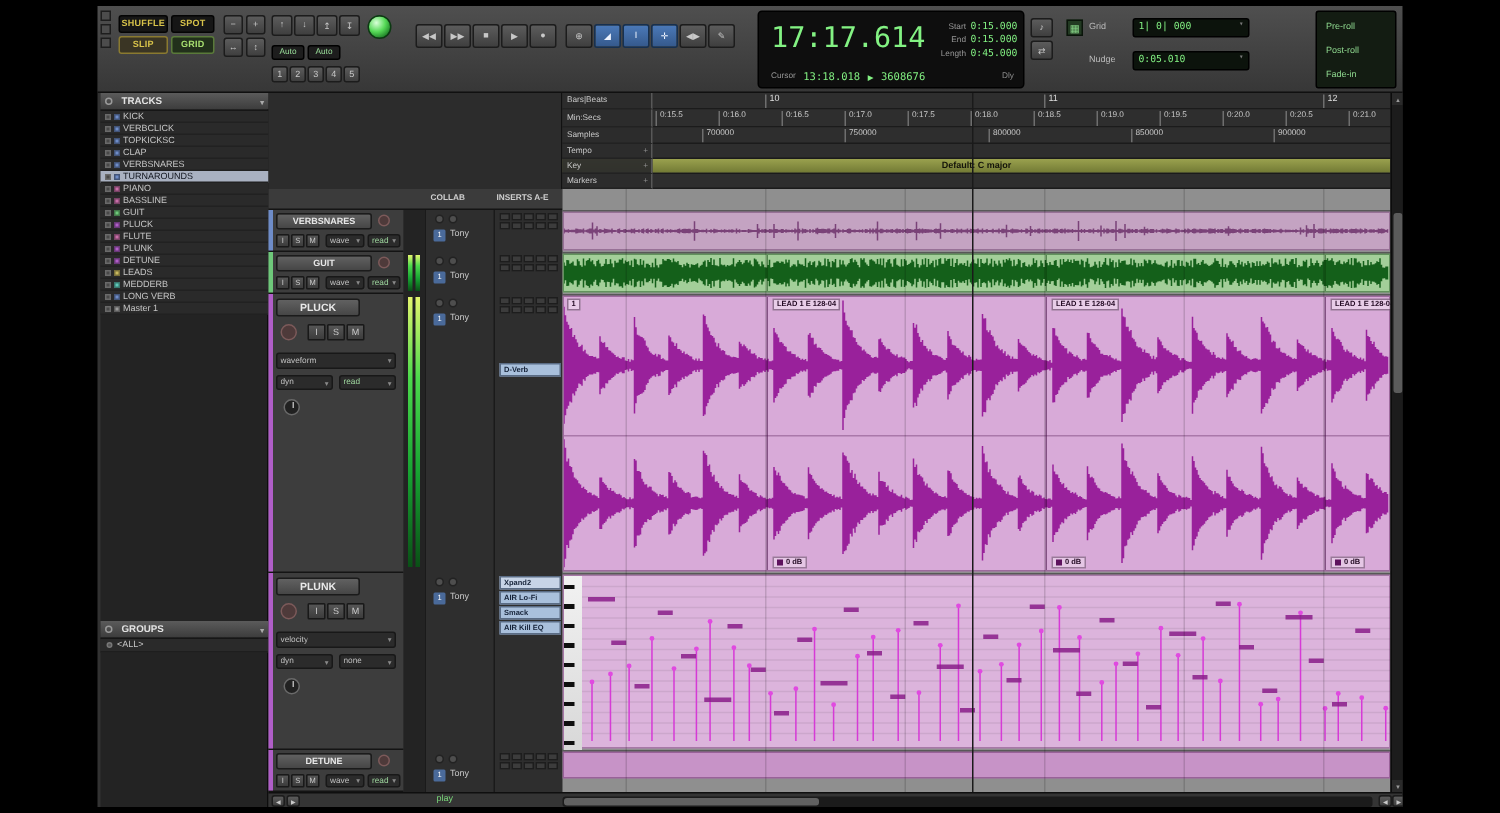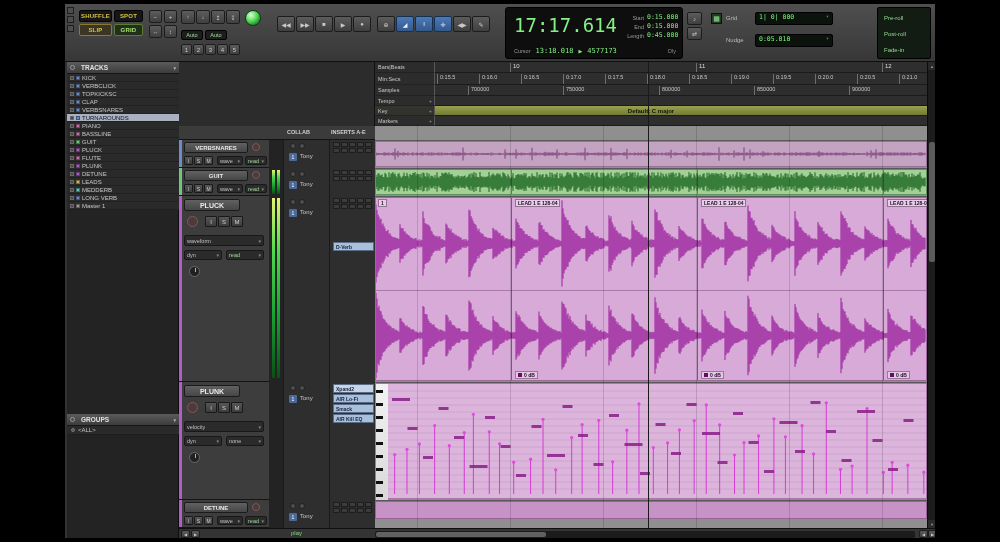--- a/index.html
+++ b/index.html
@@ -184,21 +184,21 @@
           </div>
           <div class="cfrow">
             <div class="cflab">Length</div>
             <div class="cfval lcd">0:45.000</div>
           </div>
         </div>
       <div id="cursor-row">
         <span style="color:#999;font-size:5.5px">Cursor</span>
         <span class="lcd" style="font-size:7px">13:18.018</span>
         <span style="color:#83f283;font-size:5px">▶</span>
-        <span class="lcd" style="font-size:7px">4577173</span>
+        <span class="lcd" style="font-size:7px">3608676</span>
       </div>
       <div id="dly">Dly</div>
     </div>
 
     <div id="aux-col">
         <div class="btn auxb">♪</div>
         <div class="btn auxb">⇄</div>
       </div>
 
     <div id="grid-nudge">

